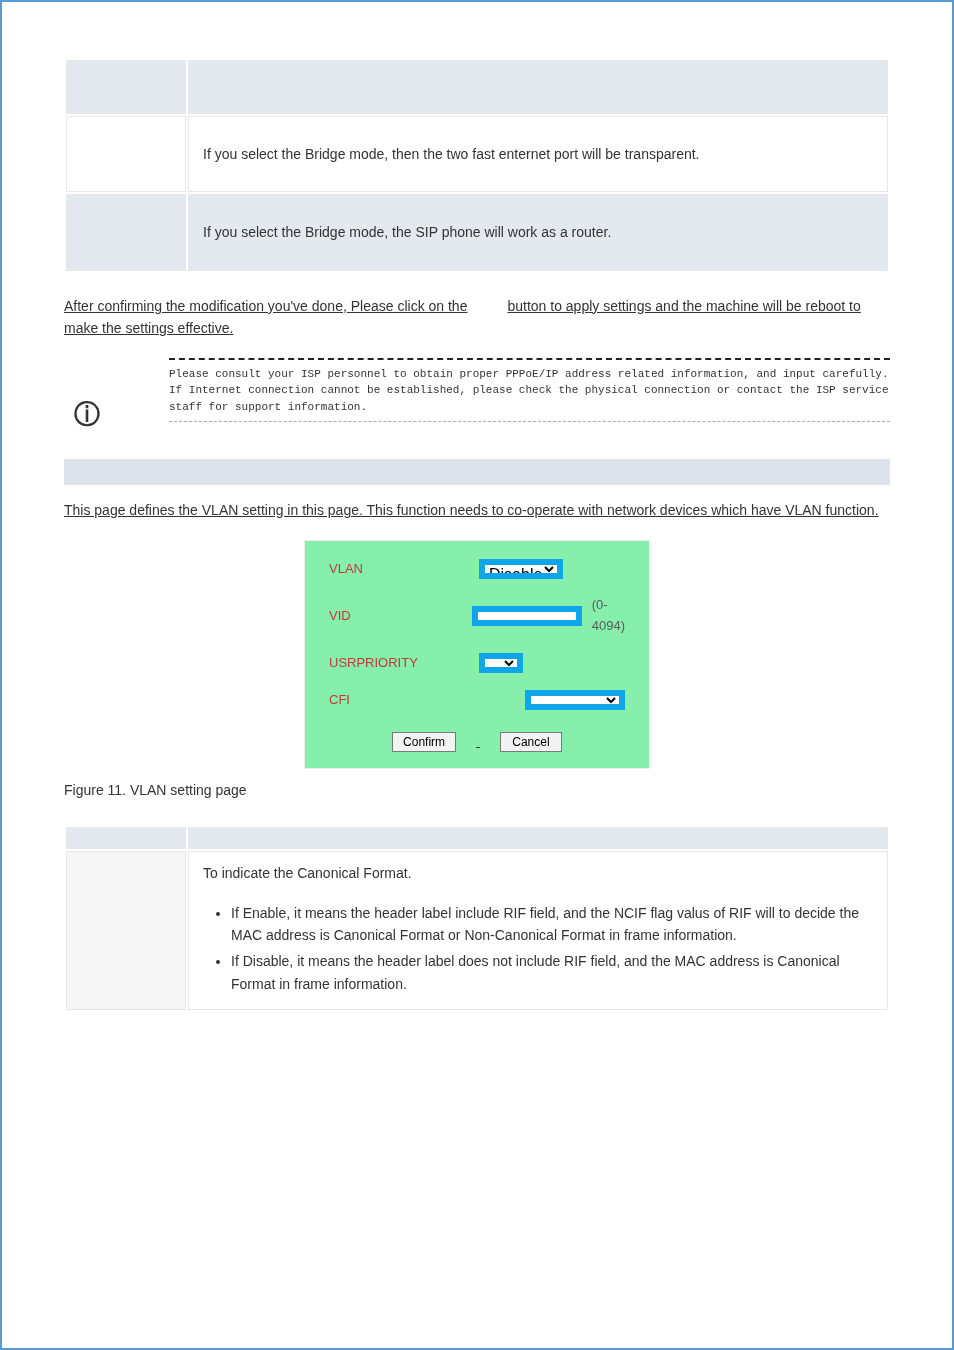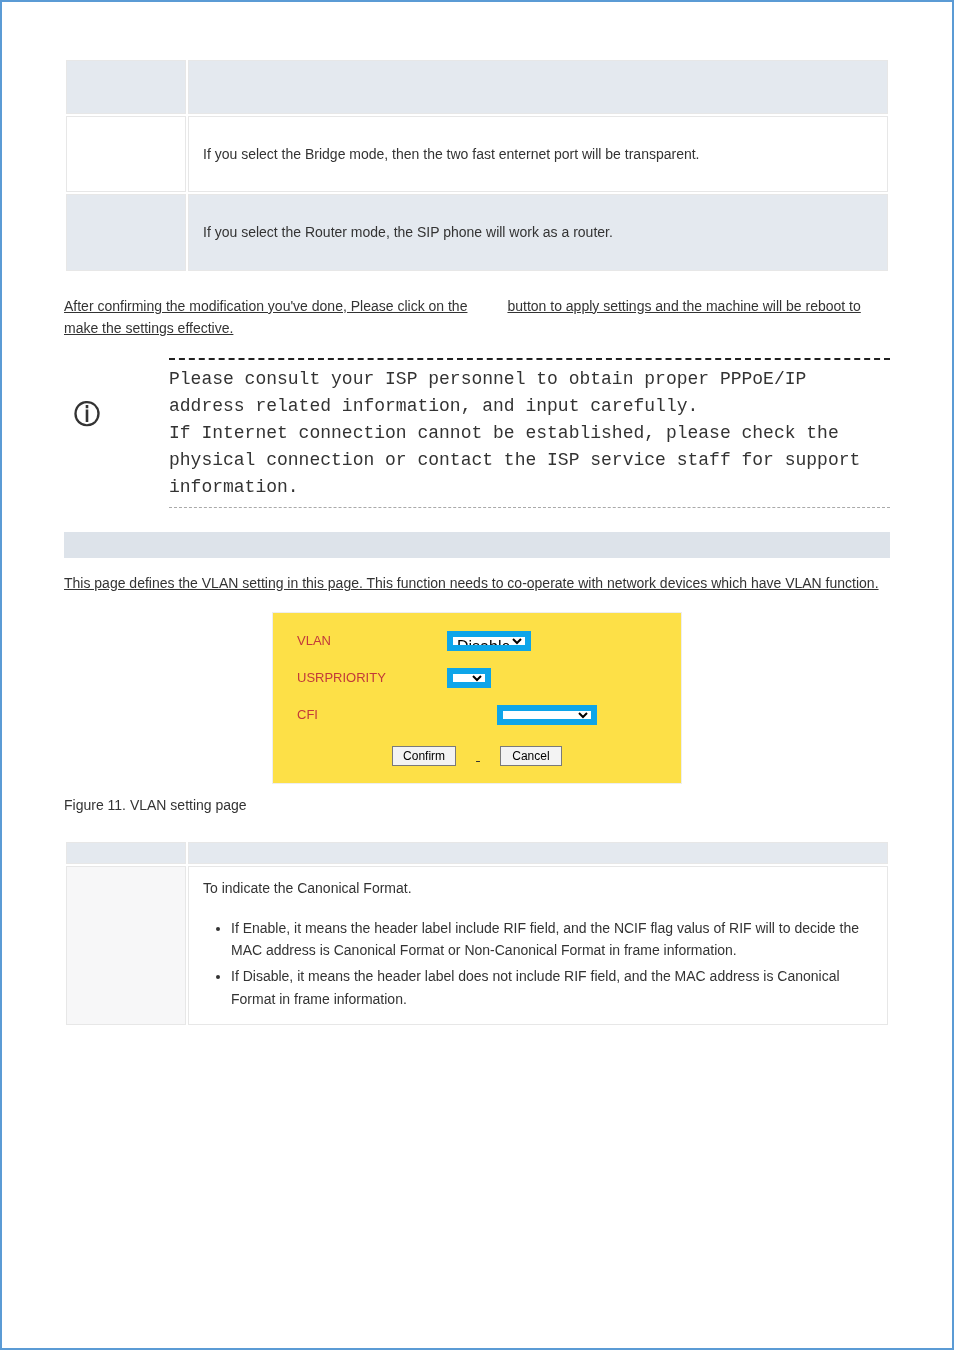--- a/index.html
+++ b/index.html
@@ -32,34 +32,34 @@
     font-weight: bold;
     font-family: Georgia, serif;
     text-align: left;
     padding-top: 36px;
     padding-left: 10px;
   }
   .note-box {
     flex: 1;
     margin-left: 65px;
     font-family: "Courier New", monospace;
-    font-size: 18px;
+    font-size: 11px;
     line-height: 1.5;
     padding: 6px 0;
     border-top: 2px dashed #222;
     border-bottom: 1px dashed #aaa;
     white-space: pre-wrap;
   }
 
   .banner { background: #dde3ea; height: 26px; margin-bottom: 14px; }
 
   .vlan-panel {
-    width: 410px;
+    width: 346px;
     margin: 4px auto 10px auto;
-    background: #fde047;
+    background: #86efac;
     padding: 18px 24px 16px 24px;
     border: 1px solid #eee;
   }
   .vlan-row { display: flex; align-items: center; margin-bottom: 16px; }
   .vlan-label { width: 150px; color: #c23a3a; font-family: Arial, sans-serif; font-size: 13px; }
   .vlan-field { flex: 1; display: flex; align-items: center; }
   select.ctl, input.ctl {
     font-size: 16px;
     border: 6px solid #0ea5e9;
     background: #fff;
@@ -102,21 +102,21 @@
         <tr class="shade">
       <td class="lbl"></td>
       <td></td>
     </tr>
     <tr class="normal">
       <td class="lbl"></td>
       <td class="justify">If you select the Bridge mode, then the two fast enternet port will be transparent.</td>
     </tr>
     <tr class="shade">
       <td class="lbl"></td>
-      <td>If you select the Router mode, the SIP phone will work as a router.</td>
+      <td>If you select the Bridge mode, the SIP phone will work as a router.</td>
     </tr>
   </tbody>
     </table>
 </div>
 
 <p class="para">
   <span>After confirming the modification you've done, Please click on the</span><span class="gap"></span><span>button to apply settings and the machine will be reboot to make the settings effective.</span>
 </p>
 
 <div class="note-row">
@@ -129,20 +129,27 @@
 
 <p class="para" style="margin-top:4px;">This page defines the VLAN setting in this page. This function needs to co-operate with network devices which have VLAN function.</p>
 
 <div class="vlan-panel">
   <div class="vlan-row">
     <div class="vlan-label">VLAN</div>
     <div class="vlan-field">
       <select class="ctl select-med">
         <option>Disabled</option>
       </select>
+    </div>
+  </div>
+  <div class="vlan-row">
+    <div class="vlan-label">VID</div>
+    <div class="vlan-field">
+      <input class="ctl" type="text" style="width: 110px;" value="">
+      <span class="range" style="margin-left:10px;">(0-4094)</span>
     </div>
   </div>
   <div class="vlan-row">
     <div class="vlan-label">USRPRIORITY</div>
     <div class="vlan-field">
       <select class="ctl select-small">
         <option></option>
       </select>
     </div>
   </div>

